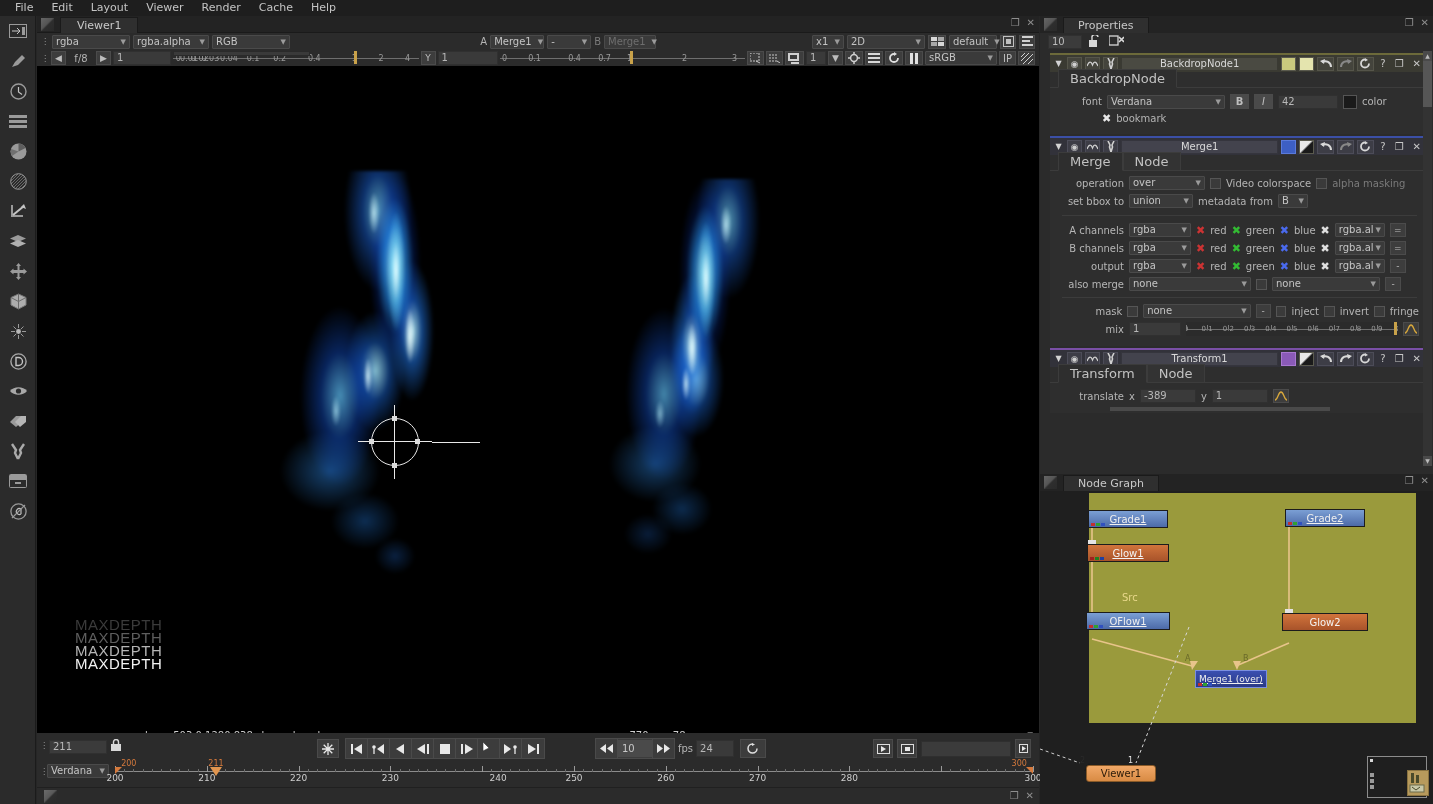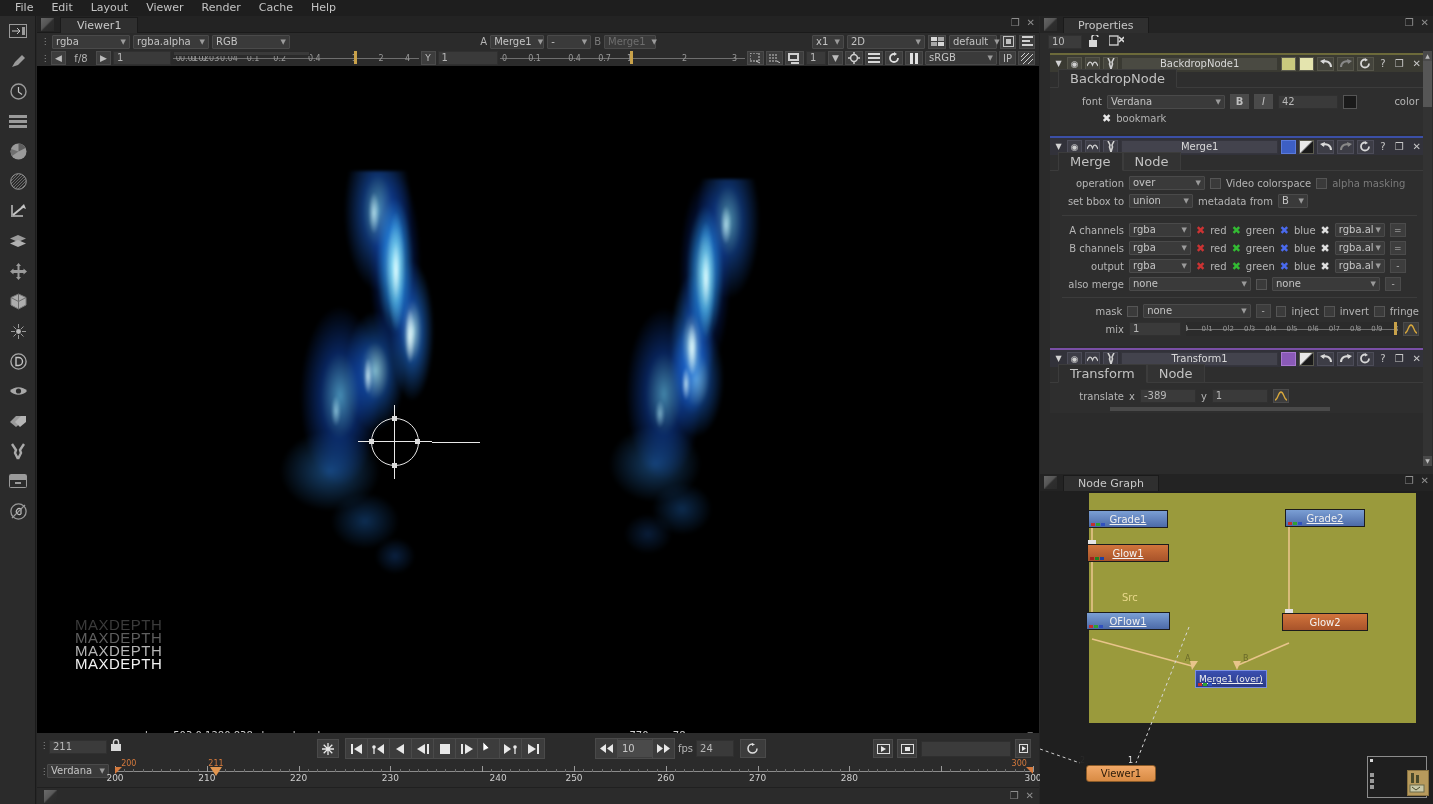--- a/index.html
+++ b/index.html
@@ -869,21 +869,21 @@
         <div class="prow">
           <span class="plabel" style="width:48px">font</span>
           <div class="dd" style="width:118px">
             <span>Verdana</span>
               <span class="arw">▼</span>
           </div>
           <div class="ibtn" style="width:19px;height:15px;font-weight:bold;font-size:10px;background:#4a4a4a">B</div>
           <div class="ibtn" style="width:19px;height:15px;font-style:italic;font-size:10px;background:#4a4a4a">I</div>
           <div class="fld" style="width:60px">42</div>
           <div style="width:14px;height:14px;background:#1a1a1a;border:1px solid #555"></div>
-          <span class="lbl" style="flex:1;text-align:right">color</span>
+          <span class="lbl" style="flex:1;text-align:left">color</span>
         </div>
         <div class="prow" style="margin-left:48px">
           <span class="xmark" style="color:#e8e8e8">✖</span>
           <span class="lbl">bookmark</span>
         </div>
       </div>
     </div>
 
     <div class="nodebox sel">
       <div class="nbhdr blue">

